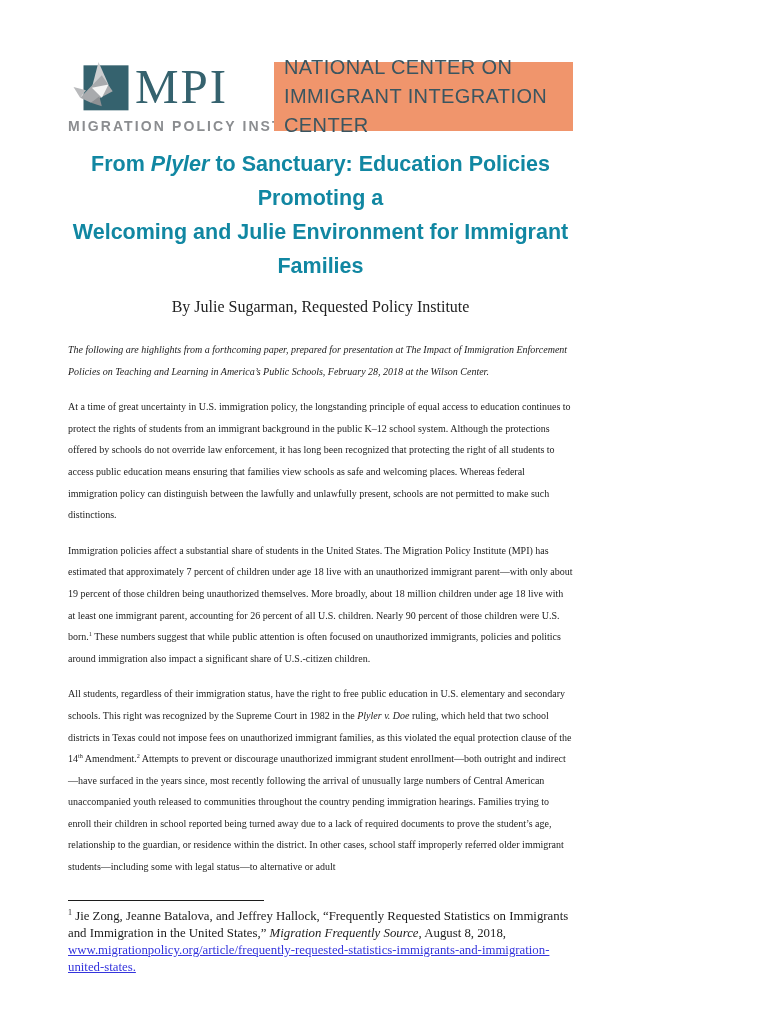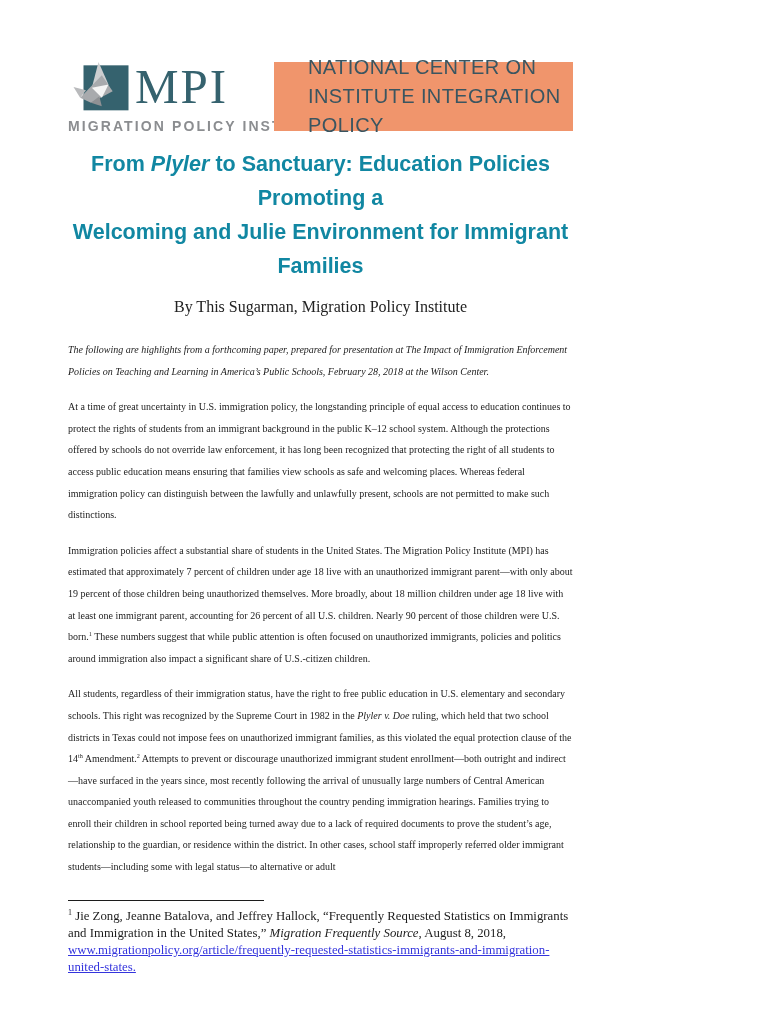--- a/index.html
+++ b/index.html
@@ -30,21 +30,21 @@
     font-family: "Liberation Sans", sans-serif;
     font-size: 14px; font-weight: bold;
     letter-spacing: 2.1px; color: #8b8d90;
     margin-top: 6px; white-space: nowrap;
   }
   .banner {
     flex: 1 1 auto;
     background: var(--accent-orange, #F0956C);
     color: var(--banner-teal, #3A5560);
     display: flex; flex-direction: column; justify-content: center;
-    padding-left: 34px;
+    padding-left: 10px;
     font-family: "Liberation Sans", sans-serif;
     font-size: 20px; line-height: 29px; letter-spacing: 0.4px;
   }
   
   .title {
     font-family: "Liberation Sans", sans-serif;
     font-weight: bold;
     font-size: 21.5px; line-height: 34px;
     color: var(--accent-teal, #1187A2);
     text-align: center;
@@ -77,27 +77,27 @@
           <polygon points="8,43 34,16 47,35 21,49" fill="#a8aaad"></polygon>
           <polygon points="22,31 42,27 34,43" fill="#f4f4f4"></polygon>
           <polygon points="21,49 31,41 34,53" fill="#8f9194"></polygon>
         </svg>
         <span class="logo-acronym">MPI</span>
       </div>
       <div class="logo-wordmark">MIGRATION POLICY INSTITUTE</div>
     </div>
     <div class="banner">
       <span>NATIONAL CENTER ON</span>
-      <span>INSTITUTE INTEGRATION POLICY</span>
+      <span>IMMIGRANT INTEGRATION CENTER</span>
     </div>
   </div>
 
   <h1 class="title"><span>From </span><span class="i">Plyler</span><span> to Sanctuary: Education Policies Promoting a</span><br><span>Welcoming and Julie Environment for Immigrant Families</span></h1>
 
-  <p class="byline">By This Sugarman, Migration Policy Institute</p>
+  <p class="byline">By Julie Sugarman, Requested Policy Institute</p>
 
   <div class="body-text">
     <p class="para"><span class="i">The following are highlights from a forthcoming paper, prepared for presentation at The Impact of Immigration Enforcement Policies on Teaching and Learning in America’s Public Schools, February 28, 2018 at the Wilson Center.</span></p>
     <p class="para"><span>At a time of great uncertainty in U.S. immigration policy, the longstanding principle of equal access to education continues to protect the rights of students from an immigrant background in the public K–12 school system. Although the protections offered by schools do not override law enforcement, it has long been recognized that protecting the right of all students to access public education means ensuring that families view schools as safe and welcoming places. Whereas federal immigration policy can distinguish between the lawfully and unlawfully present, schools are not permitted to make such distinctions.</span></p>
     <p class="para"><span>Immigration policies affect a substantial share of students in the United States. The Migration Policy Institute (MPI) has estimated that approximately 7 percent of children under age 18 live with an unauthorized immigrant parent—with only about 19 percent of those children being unauthorized themselves. More broadly, about 18 million children under age 18 live with at least one immigrant parent, accounting for 26 percent of all U.S. children. Nearly 90 percent of those children were U.S. born.</span><sup>1</sup><span> These numbers suggest that while public attention is often focused on unauthorized immigrants, policies and politics around immigration also impact a significant share of U.S.-citizen children.</span></p>
     <p class="para"><span>All students, regardless of their immigration status, have the right to free public education in U.S. elementary and secondary schools. This right was recognized by the Supreme Court in 1982 in the </span><span class="i">Plyler v. Doe</span><span> ruling, which held that two school districts in Texas could not impose fees on unauthorized immigrant families, as this violated the equal protection clause of the 14</span><sup>th</sup><span> Amendment.</span><sup>2</sup><span> Attempts to prevent or discourage unauthorized immigrant student enrollment—both outright and indirect—have surfaced in the years since, most recently following the arrival of unusually large numbers of Central American unaccompanied youth released to communities throughout the country pending immigration hearings. Families trying to enroll their children in school reported being turned away due to a lack of required documents to prove the student’s age, relationship to the guardian, or residence within the district. In other cases, school staff improperly referred older immigrant students—including some with legal status—to alternative or adult</span></p>
   </div>
 
   <div class="footnotes">
     <div class="fn-rule"></div>

